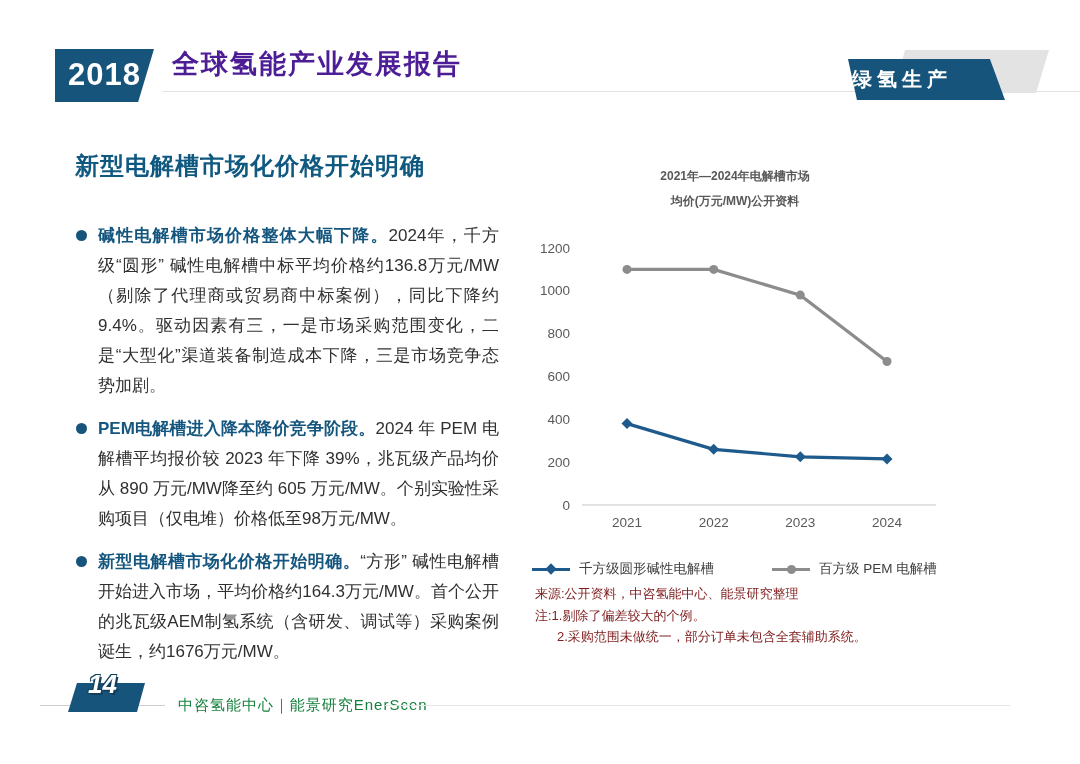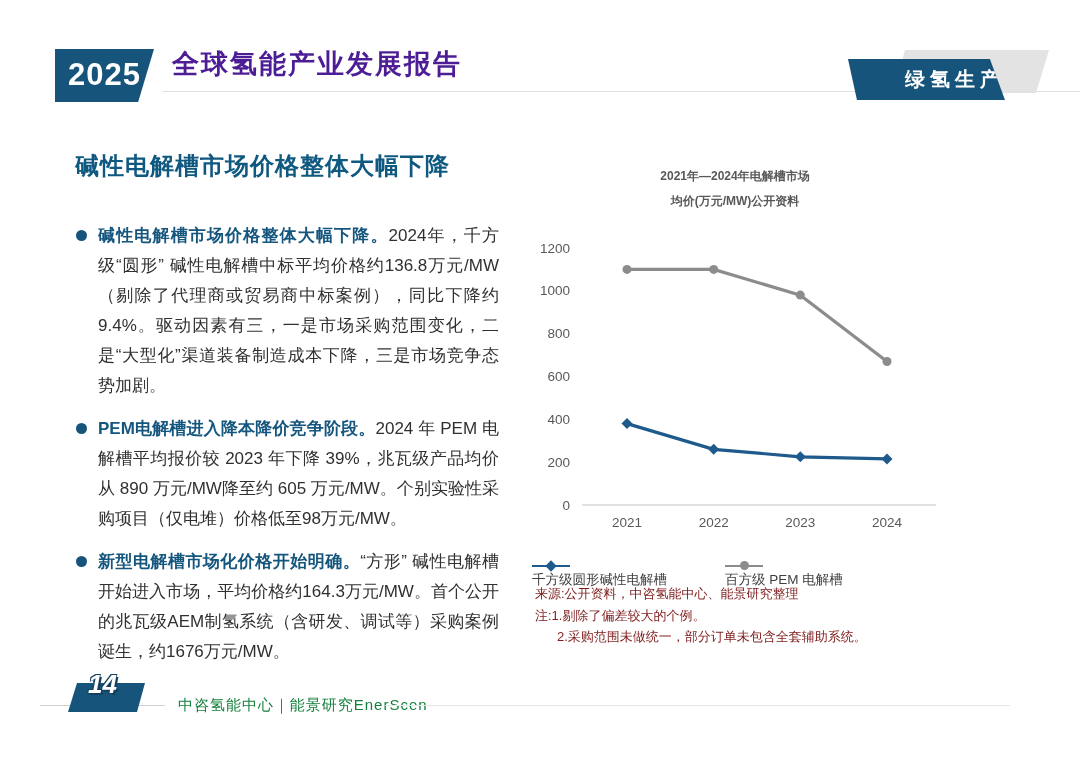--- a/index.html
+++ b/index.html
@@ -13,39 +13,39 @@
     clip-path:polygon(0 0,100% 0,84% 100%,0 100%); color:#fff; font-size:31px;
     font-weight:bold; text-align:center; line-height:51px; letter-spacing:1px; }
   .header-rule { left:162px; top:91px; width:918px; height:1px; background:#e2e2e2; }
   .header-titles { left:172px; top:46px; }
   .title-zh { font-size:27px; font-weight:bold; color:#4c1d95; letter-spacing:2px;font-family:Liberation Serif, serif; }
   .title-en { font-size:13px; color:#ababab; margin-top:4px; letter-spacing:0.3px; }
   .badge-back { left:893px; top:50px; width:156px; height:43px; background:#e3e3e3;
     clip-path:polygon(7.7% 0,100% 0,91.7% 100%,0 100%); }
   .badge { left:848px; top:59px; width:157px; height:41px; background:#17547b;
     clip-path:polygon(0 0,90.4% 0,100% 100%,5.7% 100%); color:#fff; font-weight:bold;
-    font-size:20px; letter-spacing:5px; text-align:right; line-height:41px; text-indent:4px; }
+    font-size:20px; letter-spacing:5px; text-align:left; line-height:41px; text-indent:4px; }
 
   
   .heading { left:75px; top:150px; font-size:24px; font-weight:bold; color:#0f5880; letter-spacing:1px; }
   .bullets { left:75px; top:221px; width:424px; }
   .bullet { position:relative; padding-left:23px; margin-bottom:13px; font-size:17px;
     line-height:30px; text-align:justify; color:#303030; }
   .bullet .dot { position:absolute; left:1px; top:9px; width:11px; height:11px;
     border-radius:50%; background:#17547b; }
   .lead { font-weight:bold; color:#15567e; }
 
   
   .chart-title { left:520px; top:164px; width:430px; text-align:center; font-size:12px;
     font-weight:bold; color:#595959; line-height:25px; }
   #chart-svg { position:absolute; left:520px; top:235px; width:430px; height:300px;
     font-family:"Liberation Sans","DejaVu Sans",sans-serif; }
   .legend { left:532px; top:560px; width:430px; display:flex; gap:58px; align-items:center;
     font-size:13.5px; color:#3f3f3f; }
-  .legend-item { display:flex; align-items:flex-start;flex-direction:column; }
+  .legend-item { display:flex; align-items:center; }
   .swatch { position:relative; width:38px; height:11px; margin-right:9px; }
   .sw-line { position:absolute; left:0; top:4.5px; width:100%; height:2.5px; background:#888; }
   .sw-marker { position:absolute; left:15px; top:1.5px; width:8px; height:8px; background:#888; }
   .sw-marker.diamond { transform:rotate(45deg); }
   .sw-marker.circle { border-radius:50%; width:9px; height:9px; top:1px; }
   .notes { left:535px; top:583px; width:430px; font-size:13px; color:#7f1d1d; line-height:21.5px; }
   .note-indent { padding-left:22px; }
 
   
   .footer-rule-left { left:40px; top:705px; width:125px; height:1px; background:#cfcfcf; }
@@ -56,31 +56,31 @@
   .footer-org { left:178px; top:696px; font-size:15px; color:#15803d; letter-spacing:1px; }
   .footer-rule-right { left:385px; top:705px; width:625px; height:1px; background:#e6e6e6; }
 </style>
 </head>
 <body>
 
 <div class="page">
 
   <div class="abs header-rule"></div>
   <div class="abs year-box">
-    <span>2025</span>
+    <span>2018</span>
   </div>
   <div class="abs header-titles">
     <div class="title-zh">全球氢能产业发展报告</div>
   </div>
   <div class="abs badge-back"></div>
   <div class="abs badge">
     <span>绿氢生产</span>
   </div>
 
-  <h1 class="abs heading">碱性电解槽市场价格整体大幅下降</h1>
+  <h1 class="abs heading">新型电解槽市场化价格开始明确</h1>
 
   <div class="abs bullets">
     <div class="bullet">
       <span class="dot"></span>
       <span class="lead">碱性电解槽市场价格整体大幅下降。</span><span>2024年，千方级“圆形” 碱性电解槽中标平均价格约136.8万元/MW（剔除了代理商或贸易商中标案例），同比下降约9.4%。驱动因素有三，一是市场采购范围变化，二是“大型化”渠道装备制造成本下降，三是市场竞争态势加剧。</span>
     </div>
     <div class="bullet">
       <span class="dot"></span>
       <span class="lead">PEM电解槽进入降本降价竞争阶段。</span><span>2024 年 PEM 电解槽平均报价较 2023 年下降 39%，兆瓦级产品均价从 890 万元/MW降至约 605 万元/MW。个别实验性采购项目（仅电堆）价格低至98万元/MW。</span>
     </div>

